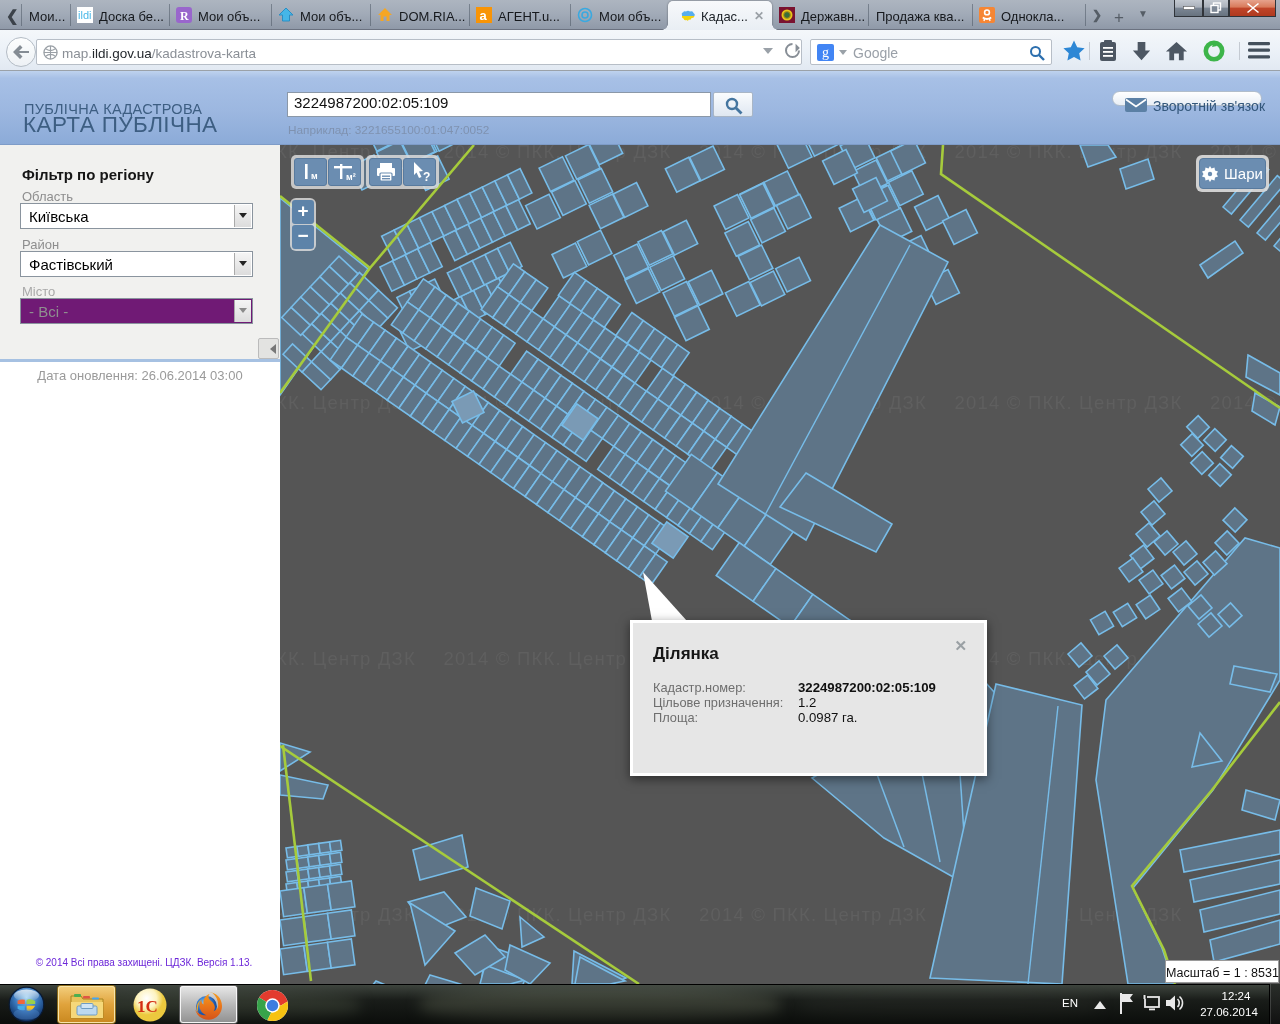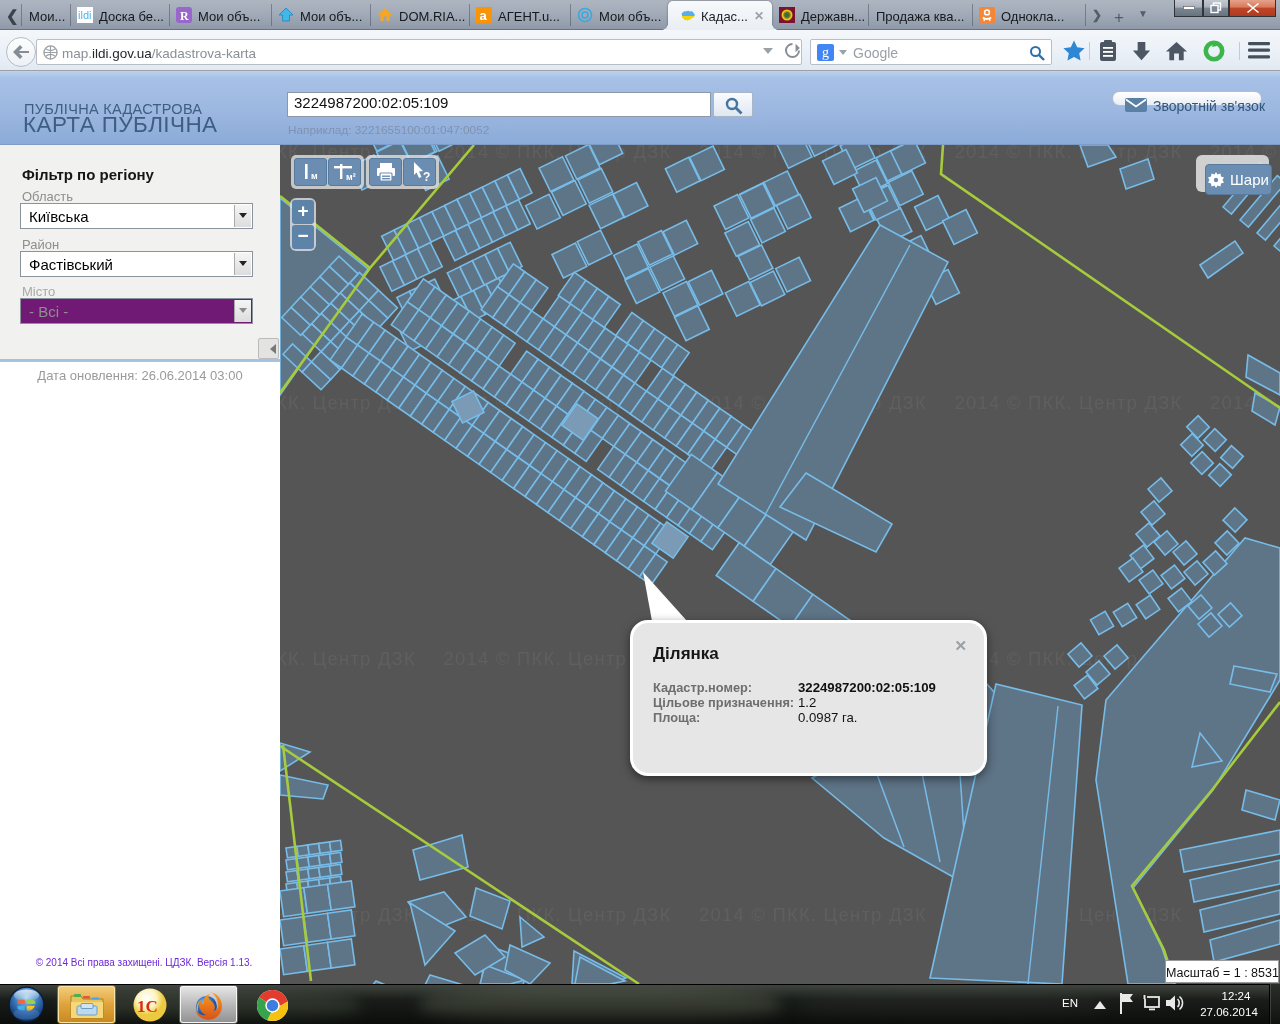--- a/index.html
+++ b/index.html
@@ -71,28 +71,28 @@
 #sfoot{position:absolute;left:0;top:812px;width:288px;text-align:center;font-size:10px;color:#6d28d9}
 
 #map{position:absolute;left:280px;top:145px;width:1000px;height:839px;background:#555;overflow:hidden}
 .wm{font-size:18.5px;fill:#5f5f5f;letter-spacing:1.2px}
 .mtb{position:absolute;background:rgba(219,219,219,.85);border-radius:5px;padding:3px}
 .mbtn{position:absolute;top:3px;width:33px;height:28px;background:#6b8db1;border:1px solid #587a9e;border-radius:3px}
 #zoomer{position:absolute;left:10px;top:53px;width:26px;height:53px;background:rgba(225,225,225,.8);border-radius:6px;padding:2px}
 .zbtn{width:22px;height:24px;background:#5d83a9;border-radius:3px;color:#fff;text-align:center;
  font-size:19px;font-weight:bold;line-height:22px}
 #layers{position:absolute;left:916px;top:10px;width:73px;height:37px;background:rgba(222,222,222,.9);
- border-radius:6px;padding:9px}
+ border-radius:6px;padding:3px}
 #layers .in{width:67px;height:31px;background:#6b8db1;border:1px solid #587a9e;border-radius:4px;color:#fff;
  font-size:15px;text-align:center;line-height:29px}
 #popup{position:absolute;left:350px;top:475px;width:357px;height:156px;background:#e6e6e6;
- border:3px solid #fff;border-radius:18px;box-shadow:0 3px 10px rgba(0,0,0,.5)}
+ border:3px solid #fff;border-radius:0;box-shadow:0 3px 10px rgba(0,0,0,.5)}
 #popup .ti{position:absolute;left:20px;top:21px;font-size:17px;font-weight:bold;color:#171717}
 #popup .cl{position:absolute;right:17px;top:14px;font-size:15px;font-weight:bold;color:#9aa0a4}
-#popup .lb{position:absolute;left:20px;font-size:12.8px;font-weight:bold;color:#6e6e6e;white-space:nowrap}
+#popup .lb{position:absolute;left:20px;font-size:12.8px;font-weight:normal;color:#6e6e6e;white-space:nowrap}
 #popup .vl{position:absolute;left:165px;font-size:13.2px;color:#111;white-space:nowrap}
 #ptail{position:absolute;left:351px;top:425px;width:60px;height:53px}
 #scale{position:absolute;left:885px;top:815px;width:114px;height:23px;background:#fff;border:1px solid #9a9a9a;
  font-size:12.5px;color:#111;text-align:center;line-height:24px;white-space:nowrap}
 
 #taskbar{position:absolute;left:0;top:984px;width:1280px;height:40px;background:#171a17;overflow:hidden}
 #tbg{position:absolute;left:0;top:0;width:1280px;height:40px;
  background:linear-gradient(180deg,rgba(105,115,104,.5),rgba(30,34,30,.35) 40%,rgba(5,7,5,.68));}
 .blob{position:absolute;filter:blur(7px);border-radius:40%}
 .tbtn{position:absolute;top:2px;width:57px;height:37px;border-radius:3px}

